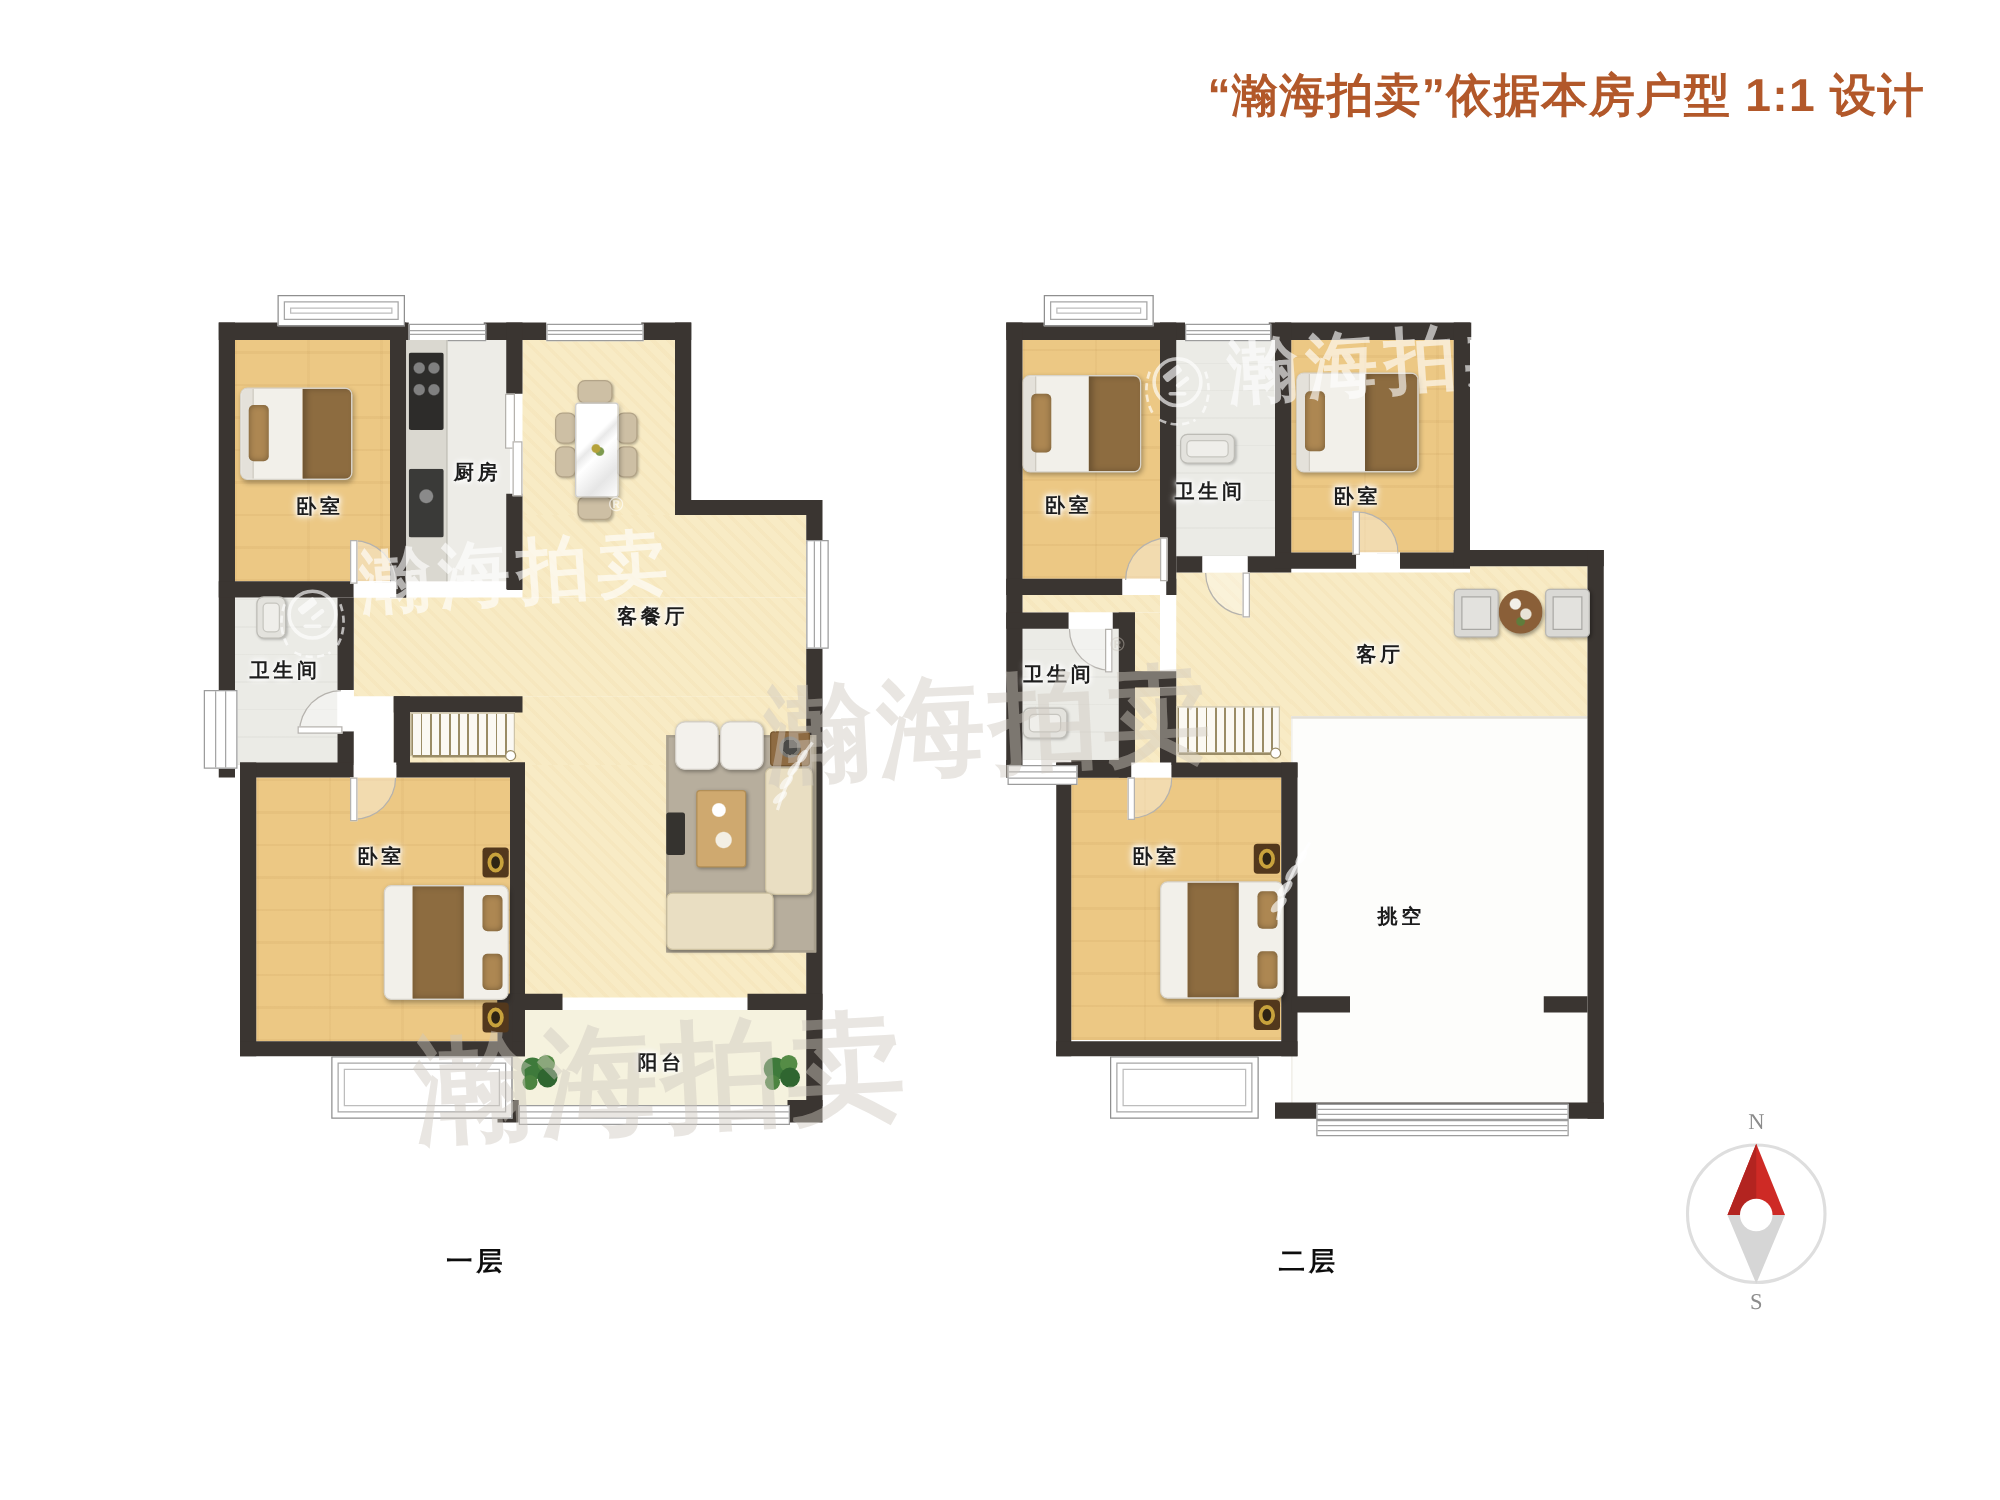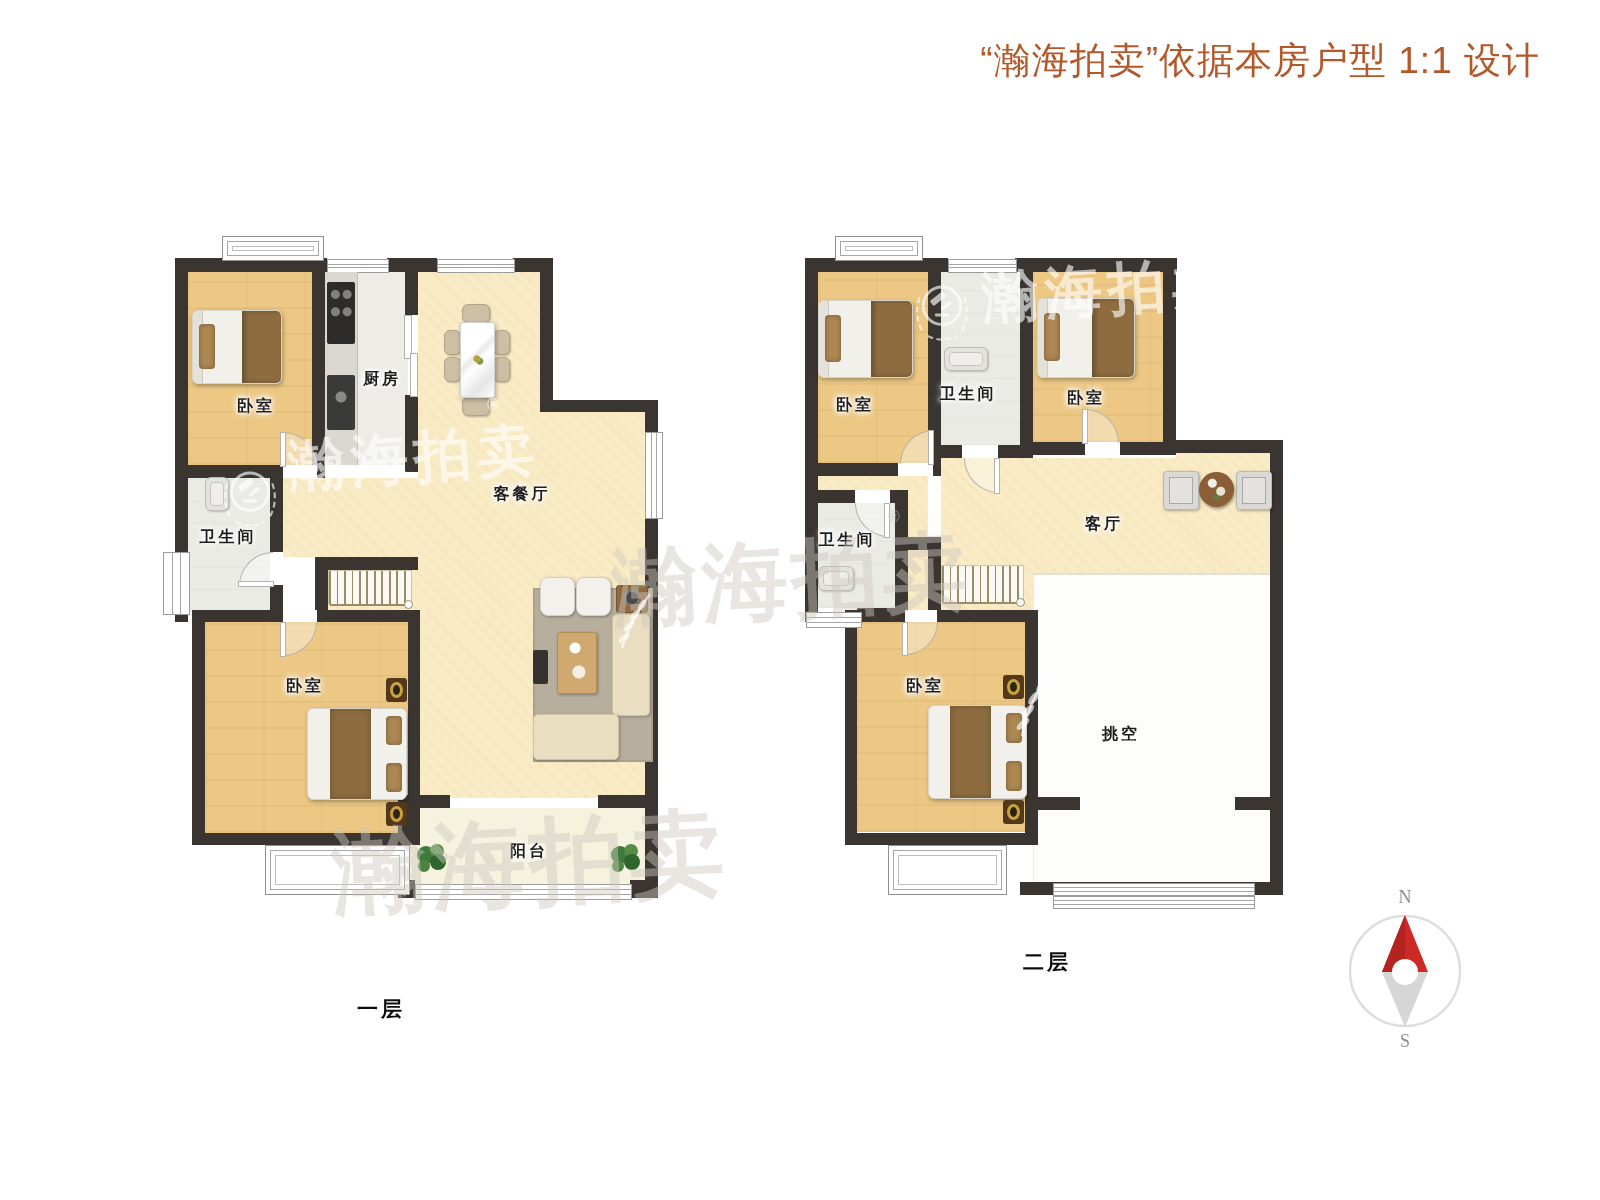--- a/index.html
+++ b/index.html
@@ -41,21 +41,21 @@
   .stairs{position:absolute;background:#fbf9f3;
           background-image:repeating-linear-gradient(90deg,#9a8c66 0 1.5px,transparent 1.5px 7.5px);
           border:1px solid #cfc5a8;}
   .srail{position:absolute;height:2px;background:#9a8c66;}
   .scirc{position:absolute;width:7px;height:7px;border:1.5px solid #9a8c66;border-radius:50%;background:#fff;}
   
   .rl{position:absolute;transform:translate(-50%,-50%);font-size:16px;font-weight:bold;color:#1d1d1d;
       letter-spacing:3px;white-space:nowrap;
       text-shadow:0 0 2px #fff,0 0 4px #fff,0 0 6px #fff,0 0 8px #fff;}
   .cap{position:absolute;transform:translateX(-50%);font-size:21px;font-weight:bold;color:#0d0d0d;letter-spacing:3px;}
-  .title{position:absolute;right:60px;top:36px;font-size:37px;font-weight:normal;color:#b2582a;letter-spacing:1px;white-space:nowrap;}
+  .title{position:absolute;right:60px;top:52px;font-size:37px;font-weight:bold;color:#b2582a;letter-spacing:1px;white-space:nowrap;}
   
   .bed{position:absolute;background:#f2f0ea;border-radius:6px;box-shadow:1px 2px 4px rgba(0,0,0,.3);overflow:hidden;border:1px solid #d8d4cb;}
   .hb{position:absolute;left:0;top:0;bottom:0;width:9px;background:#e4e1da;border-right:1px solid #cfcbc2;}
   .pwL{position:absolute;left:6px;top:18%;width:16px;height:62%;background:#ad8752;border-radius:4px;box-shadow:inset 0 0 5px rgba(0,0,0,.35);}
   .bkR{position:absolute;right:0;top:0;bottom:0;width:44%;background:#8d6c40;box-shadow:inset 3px 0 5px rgba(0,0,0,.25);}
   .pw1,.pw2{position:absolute;right:4px;width:16px;height:32%;background:#ad8752;border-radius:4px;box-shadow:inset 0 0 5px rgba(0,0,0,.35);}
   .pw1{top:8%}.pw2{bottom:8%}
   .bkC{position:absolute;left:22%;top:0;bottom:0;width:42%;background:#8d6c40;box-shadow:inset 0 0 6px rgba(0,0,0,.25);}
   .ns{position:absolute;width:21px;height:24px;background:#53381c;border-radius:3px;}
   .ns::after{content:"";position:absolute;inset:4px;border:3px solid #c8a23c;border-radius:50%;background:#2e2414;}
@@ -328,21 +328,21 @@
     <div class="rl" style="left:855px;top:405px;">卧室</div>
     <div class="rl" style="left:968px;top:394px;">卫生间</div>
     <div class="rl" style="left:1086px;top:398px;">卧室</div>
     <div class="rl" style="left:1104px;top:524px;">客厅</div>
     <div class="rl" style="left:847px;top:540px;">卫生间</div>
     <div class="rl" style="left:925px;top:686px;">卧室</div>
     <div class="rl" style="left:1121px;top:734px;">挑空</div>
   </div>
 
   <div class="cap" style="left:381px;top:995px;">一层</div>
-  <div class="cap" style="left:1047px;top:948px;">二层</div>
+  <div class="cap" style="left:1047px;top:995px;">二层</div>
 
   <svg class="abs" style="left:1345px;top:875px;" width="120" height="175" viewBox="0 0 120 175">
     <text x="60" y="28" text-anchor="middle" font-size="18" fill="#8c8c8c" font-family="Liberation Serif, serif">N</text>
     <circle cx="60" cy="96" r="55" fill="none" stroke="#dedede" stroke-width="2.5"></circle>
     <polygon points="60,40 83,97 37,97" fill="#ce2a25"></polygon>
     <polygon points="60,40 60,97 37,97" fill="#b32420"></polygon>
     <polygon points="37,97 83,97 60,152" fill="#d6d6d6"></polygon>
     <circle cx="60" cy="97" r="13" fill="#ffffff"></circle>
     <text x="60" y="172" text-anchor="middle" font-size="18" fill="#8c8c8c" font-family="Liberation Serif, serif">S</text>
   </svg>

